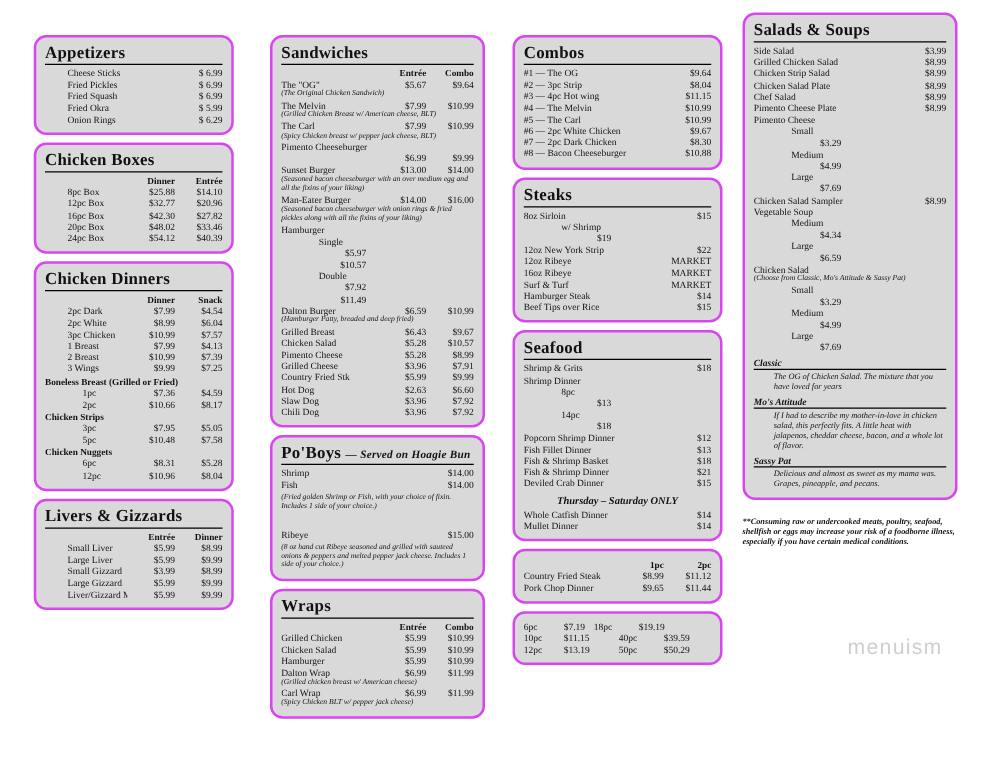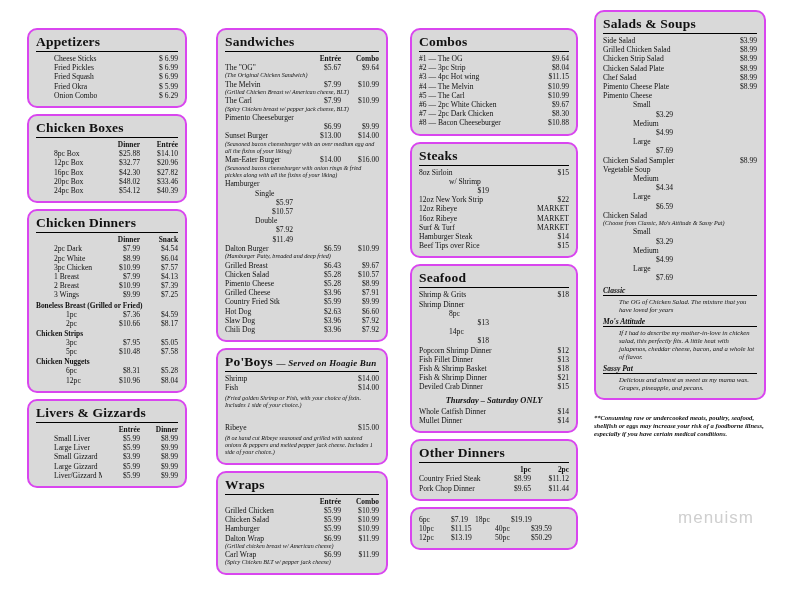--- a/index.html
+++ b/index.html
@@ -48,21 +48,21 @@
           </div>
         <div class="row">
             <span class="nm">Fried Squash</span>
             <span class="p2">$  6.99</span>
           </div>
         <div class="row">
             <span class="nm">Fried Okra</span>
             <span class="p2">$  5.99</span>
           </div>
         <div class="row">
-            <span class="nm">Onion Combo</span>
+            <span class="nm">Onion Rings</span>
             <span class="p2">$  6.29</span>
           </div>
       </div>
     </div>
 
     <div class="box" style="margin-top:6px;">
       <div class="sect-title">Chicken Boxes</div>
       <div class="row" style="margin-top:2px;">
           <span class="nm"></span>
           <span class="p1 hdr">Dinner</span>
@@ -516,21 +516,20 @@
             <span class="p3">$14</span>
           </div>
         <div class="row">
             <span class="nm">Mullet Dinner</span>
             <span class="p3">$14</span>
           </div>
       </div>
     </div>
 
     <div class="box" style="margin-top:6px;">
-      <div class="sect-title">Other Dinners</div>
       <div class="row" style="margin-top:2px;">
           <span class="nm"></span>
           <span class="p1 hdr">1pc</span>
           <span class="p2 hdr">2pc</span>
         </div>
       <div>
         <div class="row">
             <span class="nm">Country Fried Steak</span>
             <span class="p1">$8.99</span>
             <span class="p2">$11.12</span>

